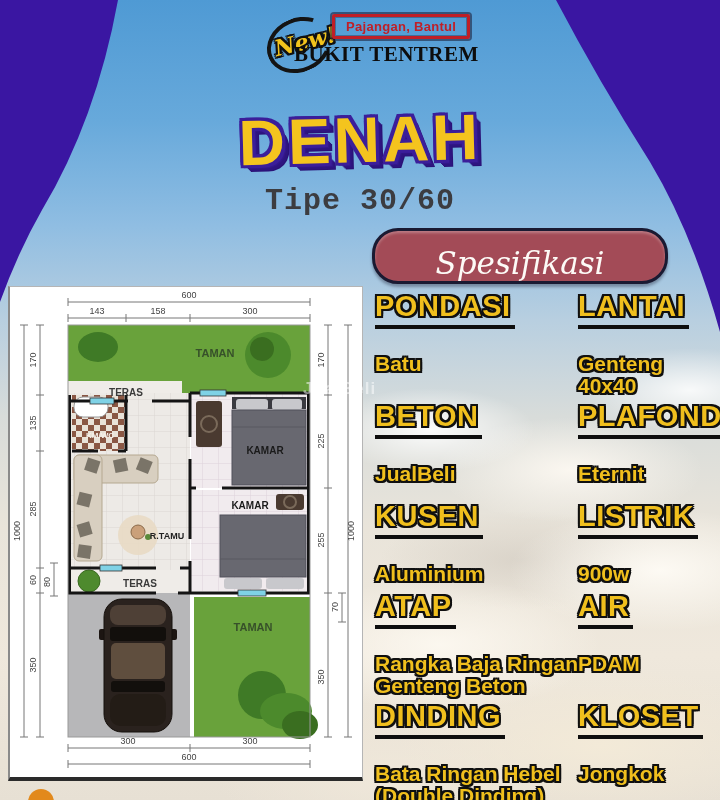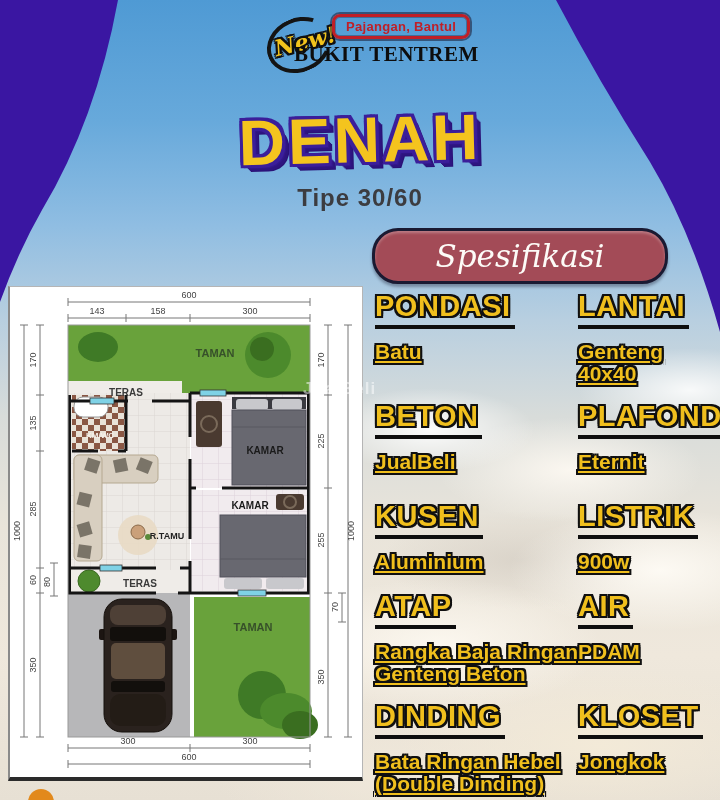--- a/index.html
+++ b/index.html
@@ -17,50 +17,50 @@
            radial-gradient(200px 70px at 520px 560px, rgba(205,198,188,.55), rgba(205,198,188,0) 70%),
            linear-gradient(180deg,#4f9ad4 0%,#67a9db 15%,#8fbde2 28%,#b8cfe0 40%,#d8dcda 52%,#e9e4da 66%,#efe8dc 82%,#e7e0d4 100%);}
   .corner-svg{position:absolute;left:0;top:0;z-index:1;}
   
   .logo-wrap{position:absolute;left:260px;top:10px;width:230px;height:84px;z-index:3;}
   .swoosh{position:absolute;left:6px;top:8px;width:58px;height:46px;border:4px solid #141414;
           border-radius:50%;border-right-color:transparent;transform:rotate(-24deg);}
   .new-script{position:absolute;left:14px;top:18px;font-family:"DejaVu Serif",serif;font-style:italic;
           font-weight:bold;font-size:22px;color:#f2c31c;transform:rotate(-14deg);
           text-shadow:-2px -2px 0 #111,2px -2px 0 #111,-2px 2px 0 #111,2px 2px 0 #111,0 2px 0 #111,0 -2px 0 #111,2px 0 0 #111,-2px 0 0 #111;}
-  .badge{position:absolute;left:72px;top:4px;padding:2px 11px;border:3px solid #bf1f27;border-radius:8px;
+  .badge{position:absolute;left:72px;top:4px;padding:2px 11px;border:3px solid #bf1f27;border-radius:2px;
           color:#bf1f27;font-weight:bold;font-size:13px;letter-spacing:.3px;
           box-shadow:0 0 0 2px rgba(25,25,50,.55), inset 0 0 0 1px rgba(25,25,50,.35);}
   .brand-name{position:absolute;left:34px;top:32px;font-family:"Liberation Serif",serif;font-weight:bold;
           font-size:21px;color:#0d0d0d;letter-spacing:.5px;white-space:nowrap;text-align:center;}
   .brand-loc{position:absolute;left:94px;top:56px;font-style:italic;font-weight:bold;font-size:17px;
           letter-spacing:3px;color:#f2c31c;white-space:nowrap;
           text-shadow:-1px -1px 0 #7a1414,1px -1px 0 #7a1414,-1px 1px 0 #7a1414,1px 1px 0 #7a1414,2px 2px 0 #4a0a0a;}
   
   .main-title{position:absolute;left:0;right:0;top:103px;text-align:center;z-index:3;
           font-size:64px;font-weight:bold;letter-spacing:3px;color:#f4c41e;transform:rotate(-1.5deg);
           text-shadow:-3px -3px 0 #3b1e9a,3px -3px 0 #3b1e9a,-3px 3px 0 #3b1e9a,3px 3px 0 #3b1e9a,
             0 -3px 0 #3b1e9a,0 3px 0 #3b1e9a,-3px 0 0 #3b1e9a,3px 0 0 #3b1e9a,
             4px 4px 0 #33188a,5px 5px 0 #2e1580,6px 6px 0 #2e1580,7px 7px 0 #2a1276;}
   .sub-title{position:absolute;left:0;right:0;top:184px;text-align:center;z-index:3;
-          font-size:24px;font-weight:bold;color:#3c3c40;letter-spacing:1px;}
+          font-size:30px;font-weight:bold;color:#3c3c40;letter-spacing:1px;font-family:Liberation Mono, monospace;}
   
   .spec-banner{position:absolute;left:372px;top:228px;width:290px;height:50px;z-index:3;
           background:#a34b57;border:3px solid #1a1a32;border-radius:26px;
-          display:flex;align-items:center;justify-content:center;
+          display:flex;align-items:flex-end;justify-content:center;
           box-shadow:inset 0 2px 3px rgba(255,255,255,.28), 0 3px 3px rgba(20,20,40,.35);}
   .spec-banner span{font-family:"DejaVu Serif",serif;font-style:italic;font-size:31px;color:#fdfbf7;}
   .spec-item{position:absolute;z-index:3;}
   .spec-term{display:inline-block;font-size:29px;font-weight:bold;color:#f0bf1d;letter-spacing:.5px;
           line-height:1.02;border-bottom:4px solid #0e0e0e;padding:0 4px 3px 0;
           text-shadow:-2px -2px 0 #101010,2px -2px 0 #101010,-2px 2px 0 #101010,2px 2px 0 #101010,
             0 -2px 0 #101010,0 2px 0 #101010,-2px 0 0 #101010,2px 0 0 #101010;}
-  .spec-value{margin-top:12px;font-size:21px;font-weight:bold;color:#f0bf1d;line-height:1.05;
+  .spec-value{margin-top:24px;font-size:21px;font-weight:bold;color:#f0bf1d;line-height:1.05;
           text-shadow:-2px -2px 0 #101010,2px -2px 0 #101010,-2px 2px 0 #101010,2px 2px 0 #101010,
-            0 -2px 0 #101010,0 2px 0 #101010,-2px 0 0 #101010,2px 0 0 #101010;text-decoration:underline;}
+            0 -2px 0 #101010,0 2px 0 #101010,-2px 0 0 #101010,2px 0 0 #101010;}
   .slot-l{left:375px;} .slot-r{left:578px;}
   .row1{top:292px;} .row2{top:402px;} .row3{top:502px;} .row4{top:592px;} .row5{top:702px;}
   .val-l{max-width:215px;} .val-r{max-width:125px;}
   
   .plan-panel{position:absolute;left:8px;top:286px;width:352px;height:490px;background:#ffffff;
           border:1px solid #b5b5b5;border-bottom:4px solid #2a2a2a;border-left:2px solid #8a8a8a;z-index:2;}
   .watermark{position:absolute;left:303px;top:379px;z-index:5;font-size:17px;font-weight:bold;
           color:rgba(255,255,255,.5);letter-spacing:1px;pointer-events:none;}
   .orange-dot{position:absolute;left:28px;top:789px;width:26px;height:26px;border-radius:50%;
           background:#e2891c;z-index:3;}

